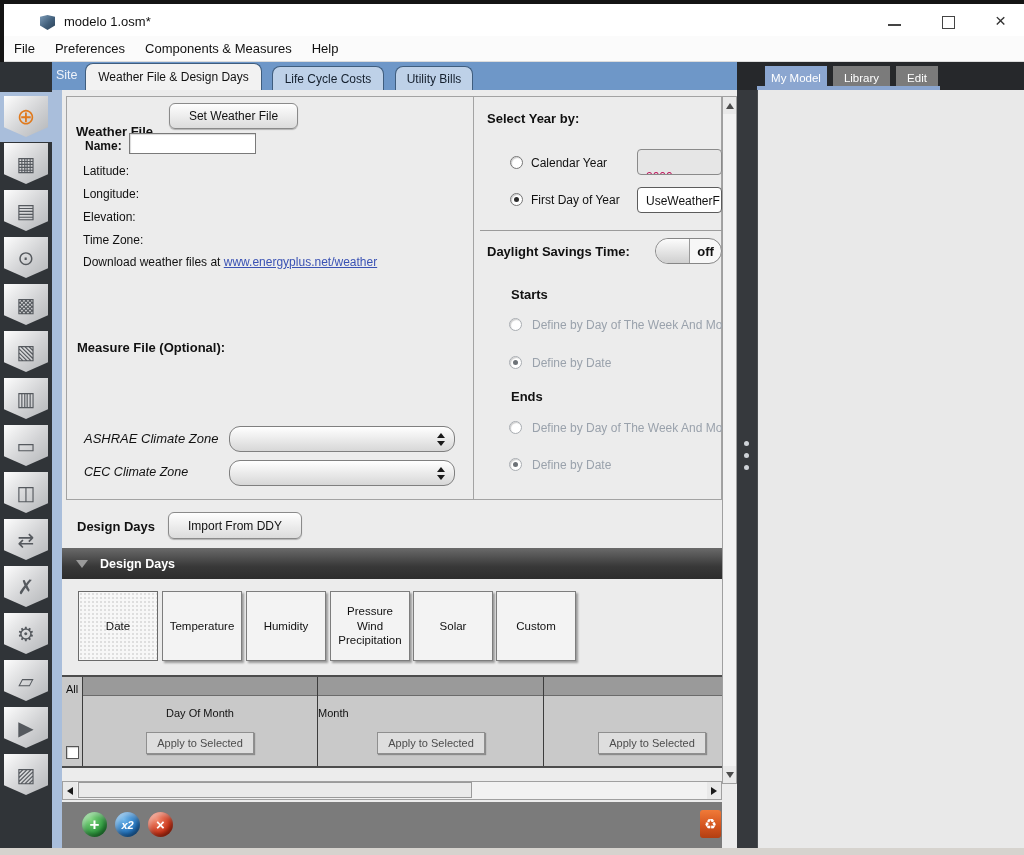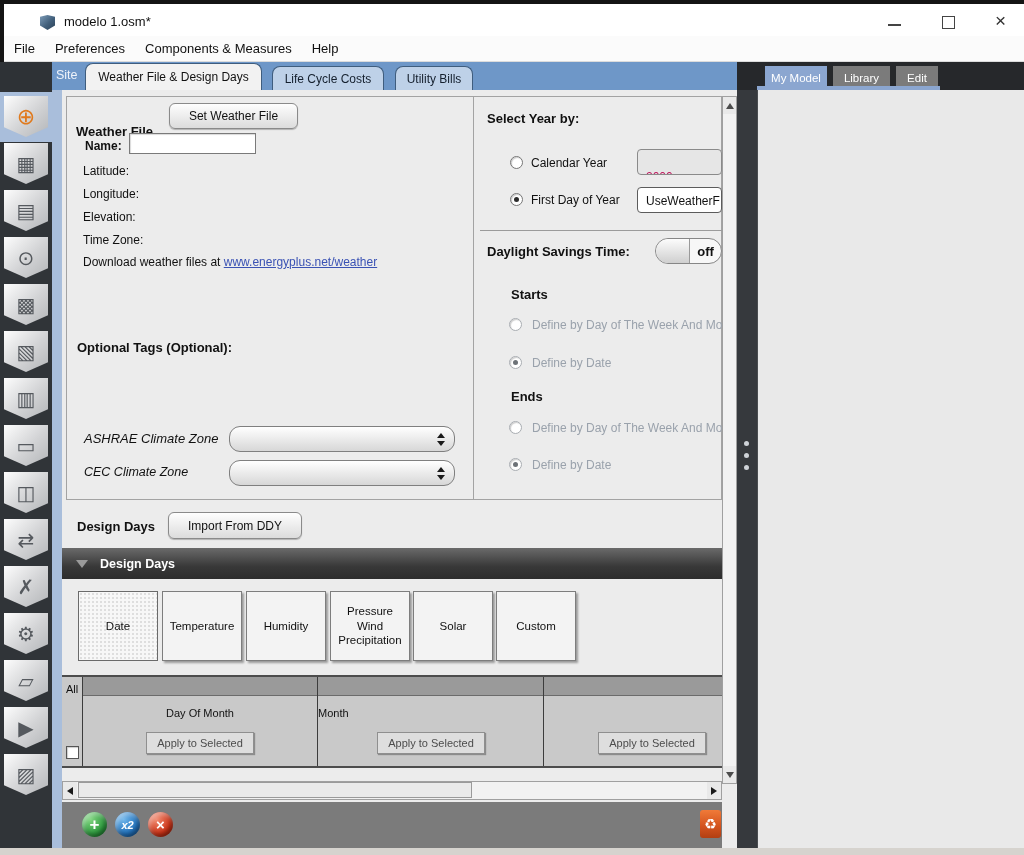--- a/index.html
+++ b/index.html
@@ -239,21 +239,21 @@
 <div class="abs h13" style="left:76px;top:108px;margin-top:16px;">Weather File</div>
 <div class="abs btn" style="left:169px;top:103px;width:129px;height:26px;">Set Weather File</div>
 <div class="abs t12" style="left:85px;top:139px;font-weight:bold;">Name:</div>
 <input class="abs" id="name-input" style="left: 129px; top: 133px; width: 127px; height: 21px;" value="">
 <div class="abs t12" style="left:83px;top:164px;">Latitude:</div>
 <div class="abs t12" style="left:83px;top:187px;">Longitude:</div>
 <div class="abs t12" style="left:83px;top:210px;">Elevation:</div>
 <div class="abs t12" style="left:83px;top:233px;">Time Zone:</div>
 <div class="abs t12" style="left:83px;top:255px;"><span>Download weather files at </span><a class="link" href="#">www.energyplus.net/weather</a></div>
 
-<div class="abs h13" style="left:77px;top:340px;">Optional Tags (Optional):</div>
+<div class="abs h13" style="left:77px;top:340px;">Measure File (Optional):</div>
 <div class="abs t12" style="left:84px;top:431px;font-style:italic;font-size:13px;">ASHRAE Climate Zone</div>
 <div class="abs dropdown" style="left:229px;top:426px;width:226px;height:26px;">
   <span style="position:absolute;left:10px;top:6px;font-size:12px;"></span>
   <span class="spin">
       <span class="tri-up"></span>
       <span class="tri-dn"></span>
     </span>
 </div>
 <div class="abs t12" style="left:84px;top:465px;font-style:italic;font-size:12.5px;">CEC Climate Zone</div>
 <div class="abs dropdown" style="left:229px;top:460px;width:226px;height:26px;">

